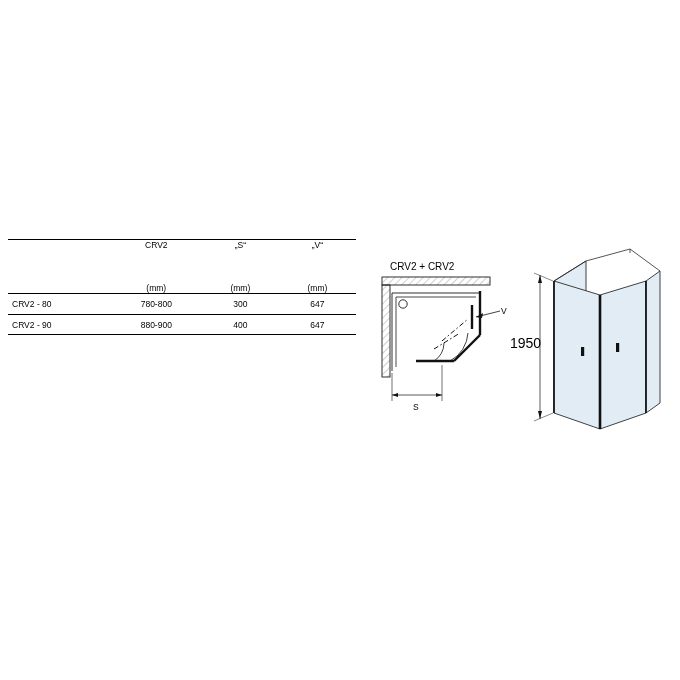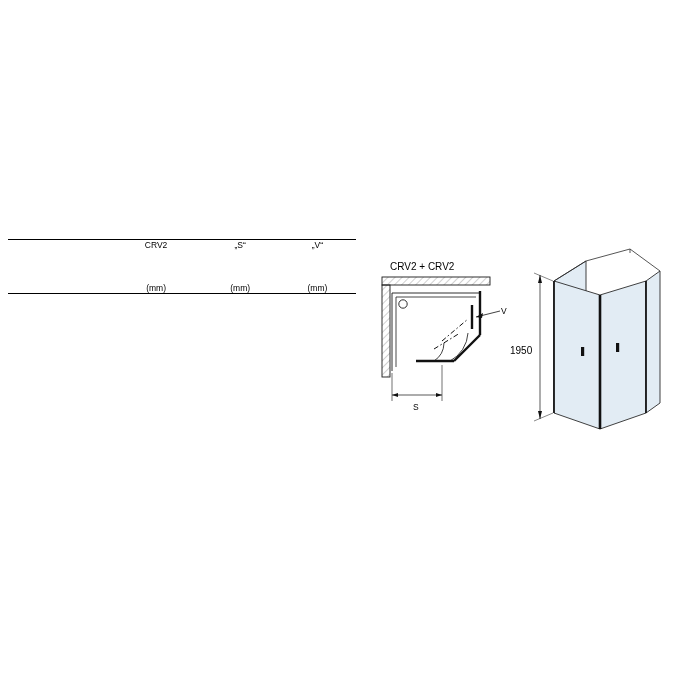--- a/index.html
+++ b/index.html
@@ -93,22 +93,21 @@
     position: absolute;
     left: 520px;
     top: 243px;
     width: 152px;
     height: 200px;
   }
   .elev-dim {
     position: absolute;
     left: 4px;
     top: 325px;
-    font-size: 10px;
-    margin-top: 10px;
+    font-size: 14px;
   }
   svg { display: block; }
   .dimtext {
     font-family: "Liberation Sans", sans-serif;
     font-size: 8.5px;
     fill: #000;
   }
 </style>
 </head>
 <body>
@@ -129,20 +128,32 @@
           <span class="hdr-line1">„S“</span>
           <span class="hdr-line2">(mm)</span>
         </th>
         <th class="col-v">
           <span class="hdr-line1">„V“</span>
           <span class="hdr-line2">(mm)</span>
         </th>
       </tr>
     </thead>
     <tbody>
+      <tr>
+        <td class="col-name">CRV2 - 80</td>
+        <td>780-800</td>
+        <td>300</td>
+        <td>647</td>
+      </tr>
+      <tr>
+        <td class="col-name">CRV2 - 90</td>
+        <td>880-900</td>
+        <td>400</td>
+        <td>647</td>
+      </tr>
     </tbody>
   </table>
 
   <div class="plan-wrap">
     <div class="plan-title">CRV2 + CRV2</div>
 
     <svg width="148" height="190" viewBox="0 0 148 190">
       <defs>
         <pattern id="wallhatch" width="5" height="5" patternTransform="rotate(45)" patternUnits="userSpaceOnUse">
           <line x1="0" y1="0" x2="0" y2="5" stroke="#777" stroke-width="0.7"></line>

